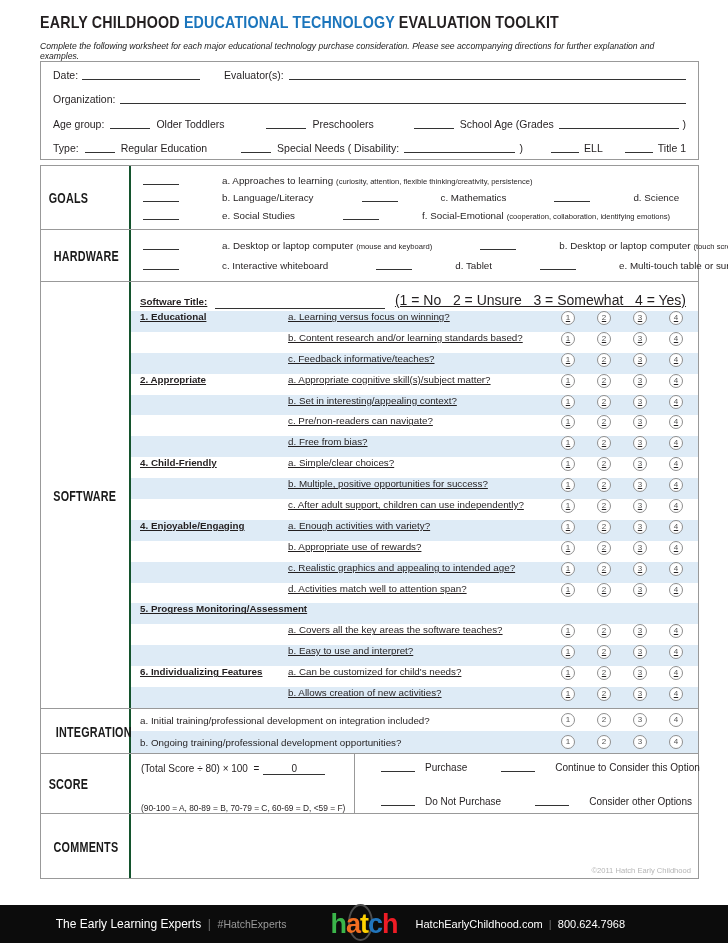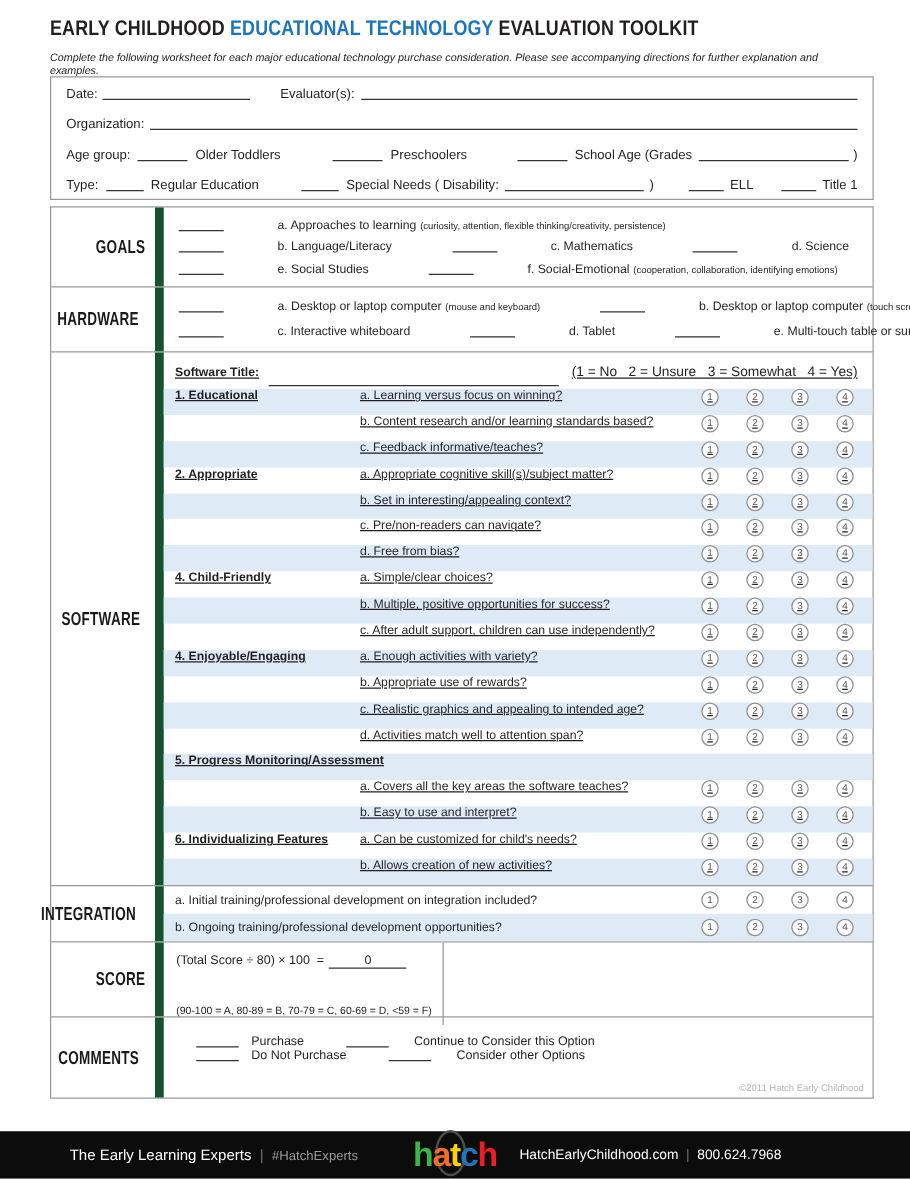--- a/index.html
+++ b/index.html
@@ -13,52 +13,52 @@
   
   .info-box { position:absolute; left:40px; top:61px; width:659px; height:99px; border:1px solid #999; padding:7px 12px 5px 12px; display:flex; flex-direction:column; justify-content:space-between; font-size:10.5px; }
   .iline { display:flex; align-items:baseline; white-space:pre; }
   .blank { display:inline-block; border-bottom:1.1px solid #333; height:1px; align-self:flex-end; margin-bottom:1px; }
   .grow { flex:1; }
 
   
   .main-table { position:absolute; left:40px; top:165px; width:659px; border:1px solid #999; }
   .sect { display:flex; border-bottom:1px solid #999; }
   .sect:last-child { border-bottom:none; }
-  .sect-label { width:90px; min-width:90px; border-right:7px solid #14532d; display:flex; align-items:center; justify-content:flex-end; }
+  .sect-label { width:90px; min-width:90px; border-right:2px solid #14532d; display:flex; align-items:center; justify-content:flex-start; }
   .sect-label span { font-weight:bold; font-size:15px; letter-spacing:.3px; transform:scaleX(.72); white-space:nowrap; color:#1a1a1a; }
   .sect-body { flex:1; display:flex; flex-direction:column; justify-content:center; }
 
   
   .opt-rows { padding:5px 0 5px 12px; display:flex; flex-direction:column; justify-content:space-evenly; height:100%; }
   .opt-row { display:flex; align-items:baseline; margin:3px 0; }
   .opt-item { display:flex; align-items:baseline; margin-right:48px; white-space:pre; }
   .opt-item .blank { width:36px; margin-right:7px; }
   .opt-t { font-size:9.8px;margin-left:36px; }
   .opt-n { font-size:7.6px; margin-left:3px; }
 
   
   .sw-title-row { display:flex; align-items:baseline; height:29px; padding:10px 12px 0 9px; }
   .sw-title-label { font-size:9.8px; font-weight:bold; white-space:pre; }
   .sw-title-row .blank { flex:1; margin:0 10px 2px 8px; }
-  .sw-scale { font-size:11px; white-space:pre; }
+  .sw-scale { font-size:14px; white-space:pre; }
   .sw-row { display:flex; align-items:flex-start; height:20.9px; padding-left:9px; }
   .sw-row.shaded { background:#deebf6; }
   .sw-group { width:148px; min-width:148px; font-size:9.8px; font-weight:bold; }
   .sw-q { flex:1; font-size:9.8px; }
   .sw-header { font-size:9.8px; font-weight:bold; }
   .circles { width:122px; min-width:122px; display:flex; justify-content:space-between; margin-right:15px; }
   .circle { width:14px; height:14px; border:1px solid #8f8f8f; border-radius:50%; background:#fff; font-size:8px; color:#555; display:flex; align-items:center; justify-content:center; line-height:1; }
 
   
   .int-row { display:flex; align-items:center; height:22px; padding-left:9px; }
   .int-row.shaded { background:#deebf6; }
   .int-row .sw-q { font-size:9.8px; }
 
   
-  .score-body { display:flex; height:60px;flex-direction:column; }
+  .score-body { display:flex; height:60px; }
   .score-left { width:224px; min-width:224px; border-right:1px solid #999; padding:9px 0 7px 10px; display:flex; flex-direction:column; justify-content:space-between; }
   .score-formula { font-size:10px; display:flex; align-items:baseline; white-space:pre; }
   .score-blank { display:inline-block; border-bottom:1.1px solid #333; width:62px; text-align:center; font-size:10px; margin-left:4px; }
   .score-grades { font-size:8.4px;margin-top:28px; }
   .score-right { flex:1; padding:8px 0 7px 26px; display:flex; flex-direction:column; justify-content:space-between; }
   .score-opt-row { display:flex; align-items:baseline; font-size:10px; white-space:pre; }
   .score-opt-row .blank { width:34px; margin-right:10px; }
   .score-opt-row .second { margin-left:34px; }
 
   

